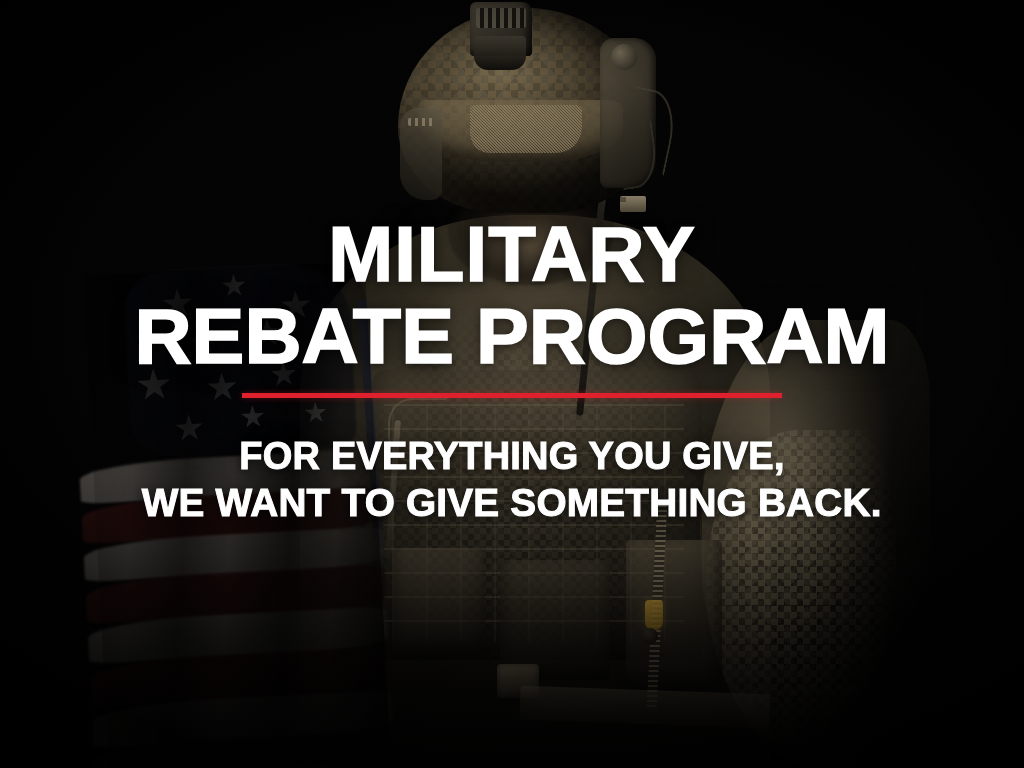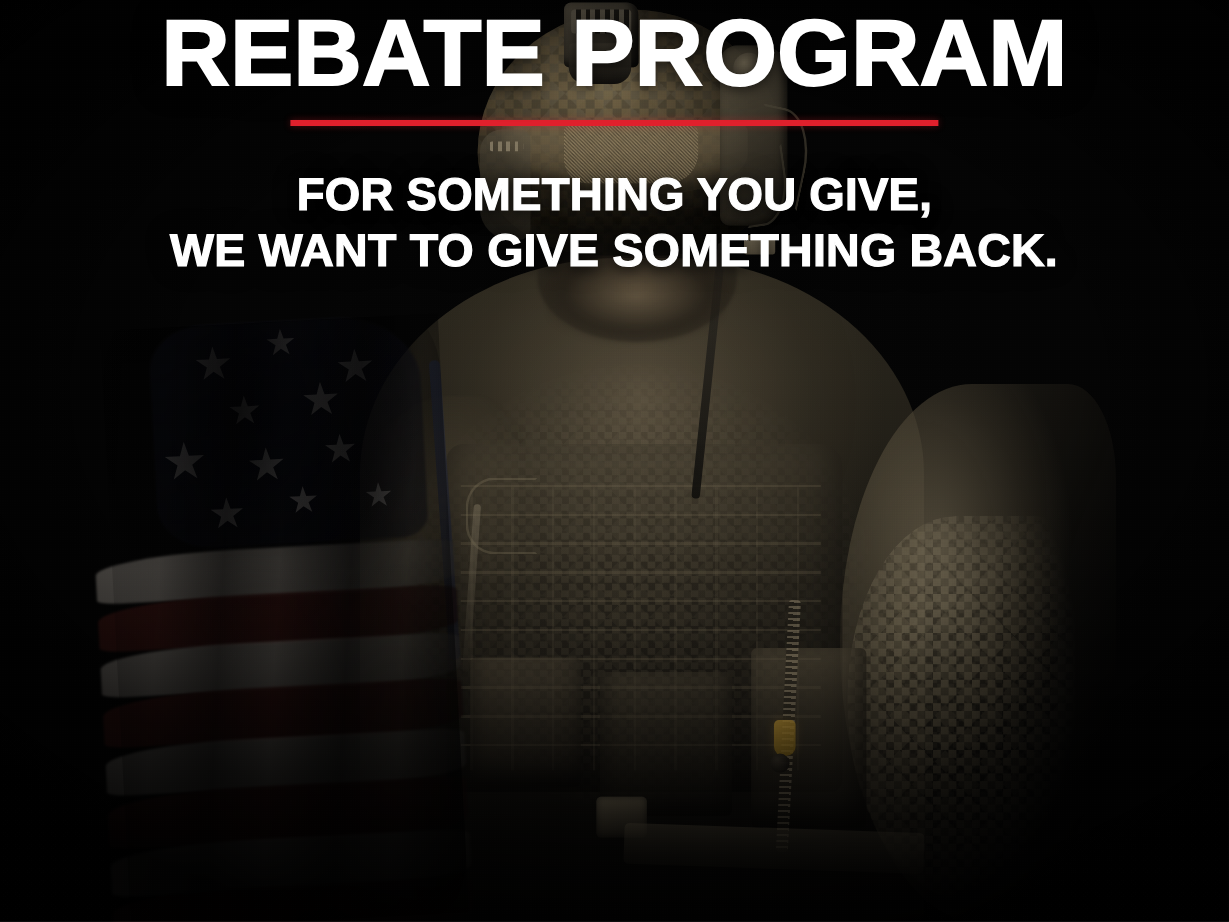--- a/index.html
+++ b/index.html
@@ -648,21 +648,22 @@
 
       <div class="flag-folds"></div>
       <div class="flag-shadow"></div>
     </div>
 
     <div class="photo-grade"></div>
     <div class="photo-grain"></div>
   </div>
 
   <div class="content">
+    <div class="headline headline-1">MILITARY</div>
     <div class="headline headline-2">REBATE PROGRAM</div>
 
     <div class="divider" style="background: rgb(224, 32, 44);"></div>
 
-    <div class="subhead subhead-1">FOR SOMETHING YOU GIVE,</div>
+    <div class="subhead subhead-1">FOR EVERYTHING YOU GIVE,</div>
     <div class="subhead subhead-2">WE WANT TO GIVE SOMETHING BACK.</div>
   </div>
 
 </div>
 
 </body></html>

